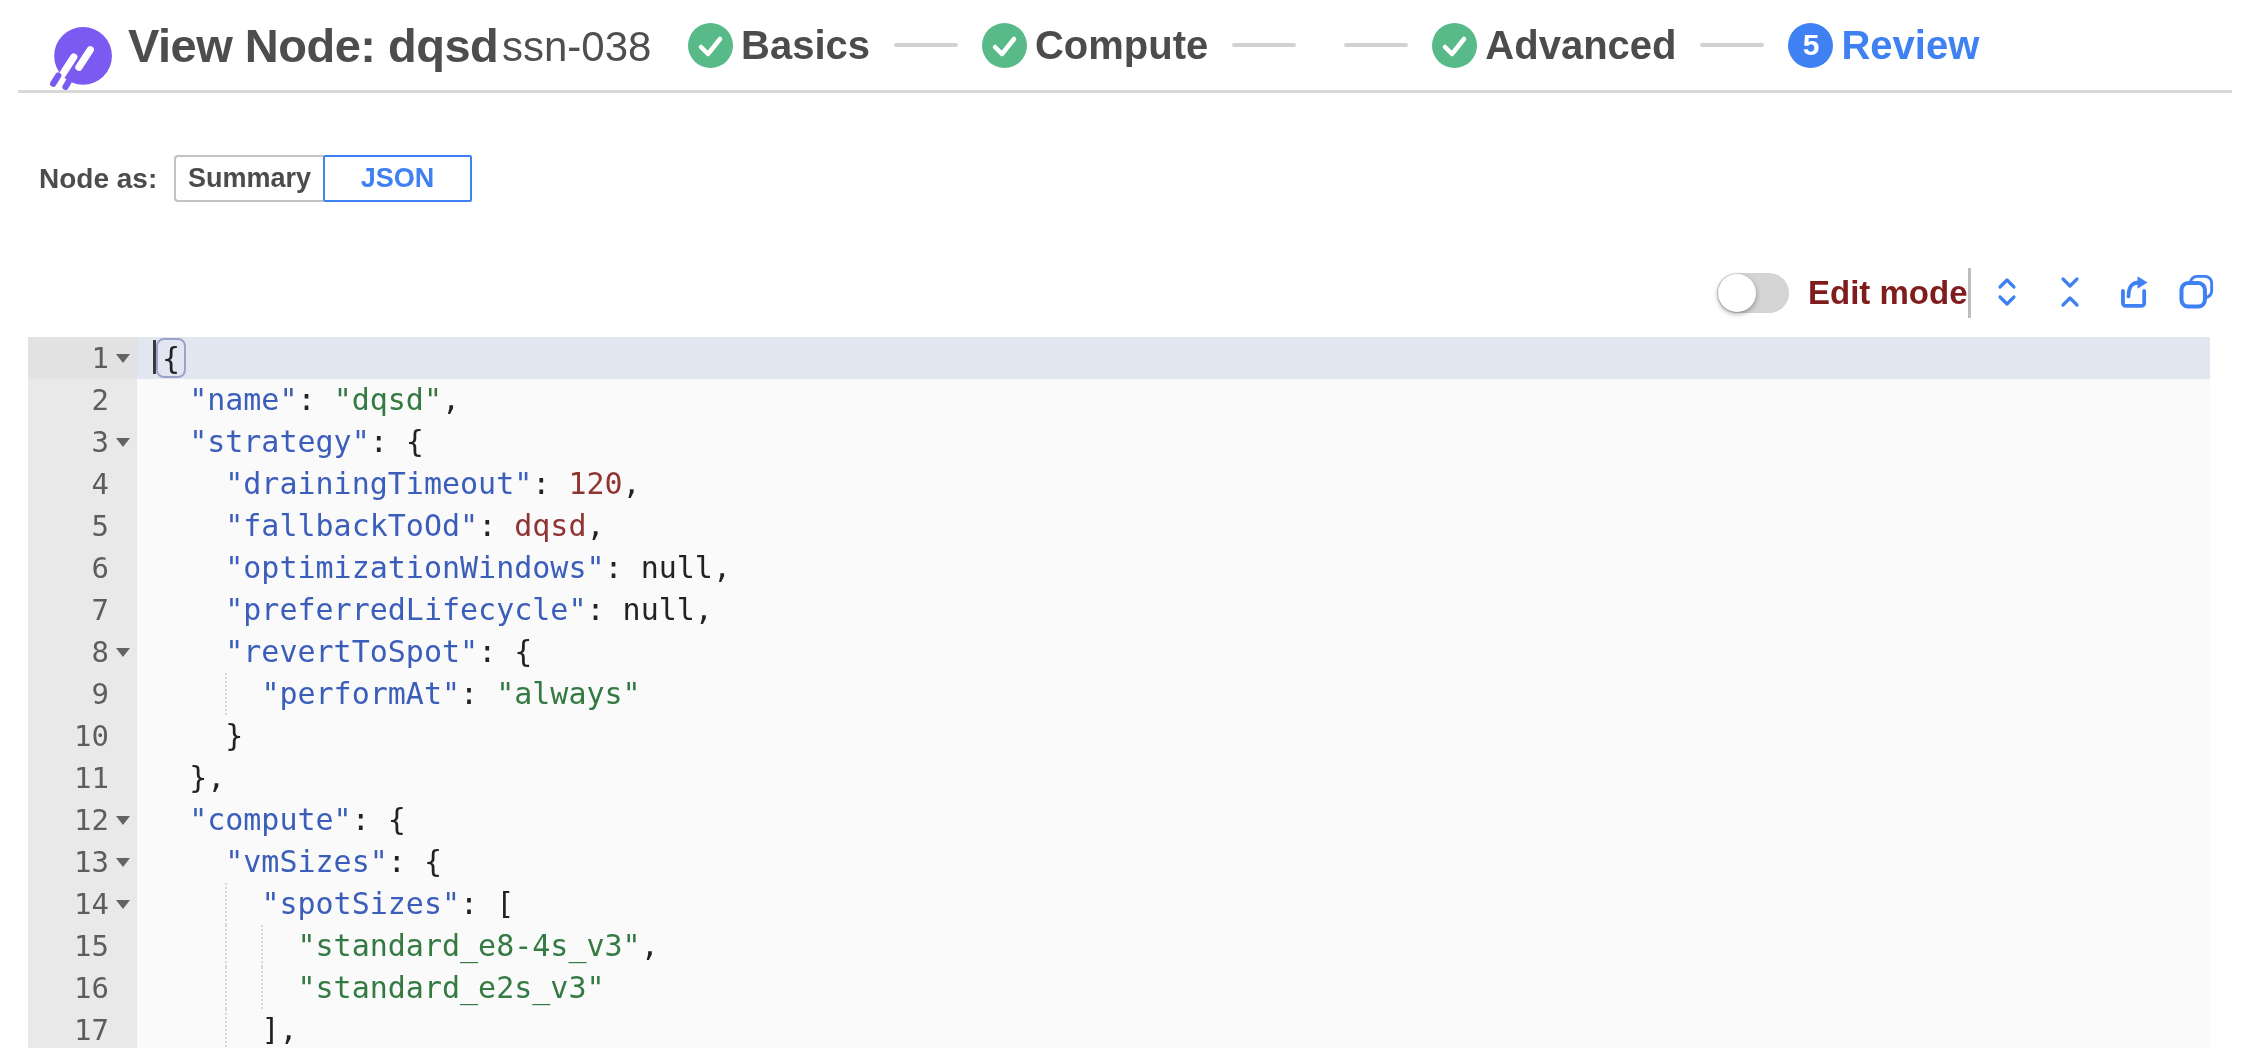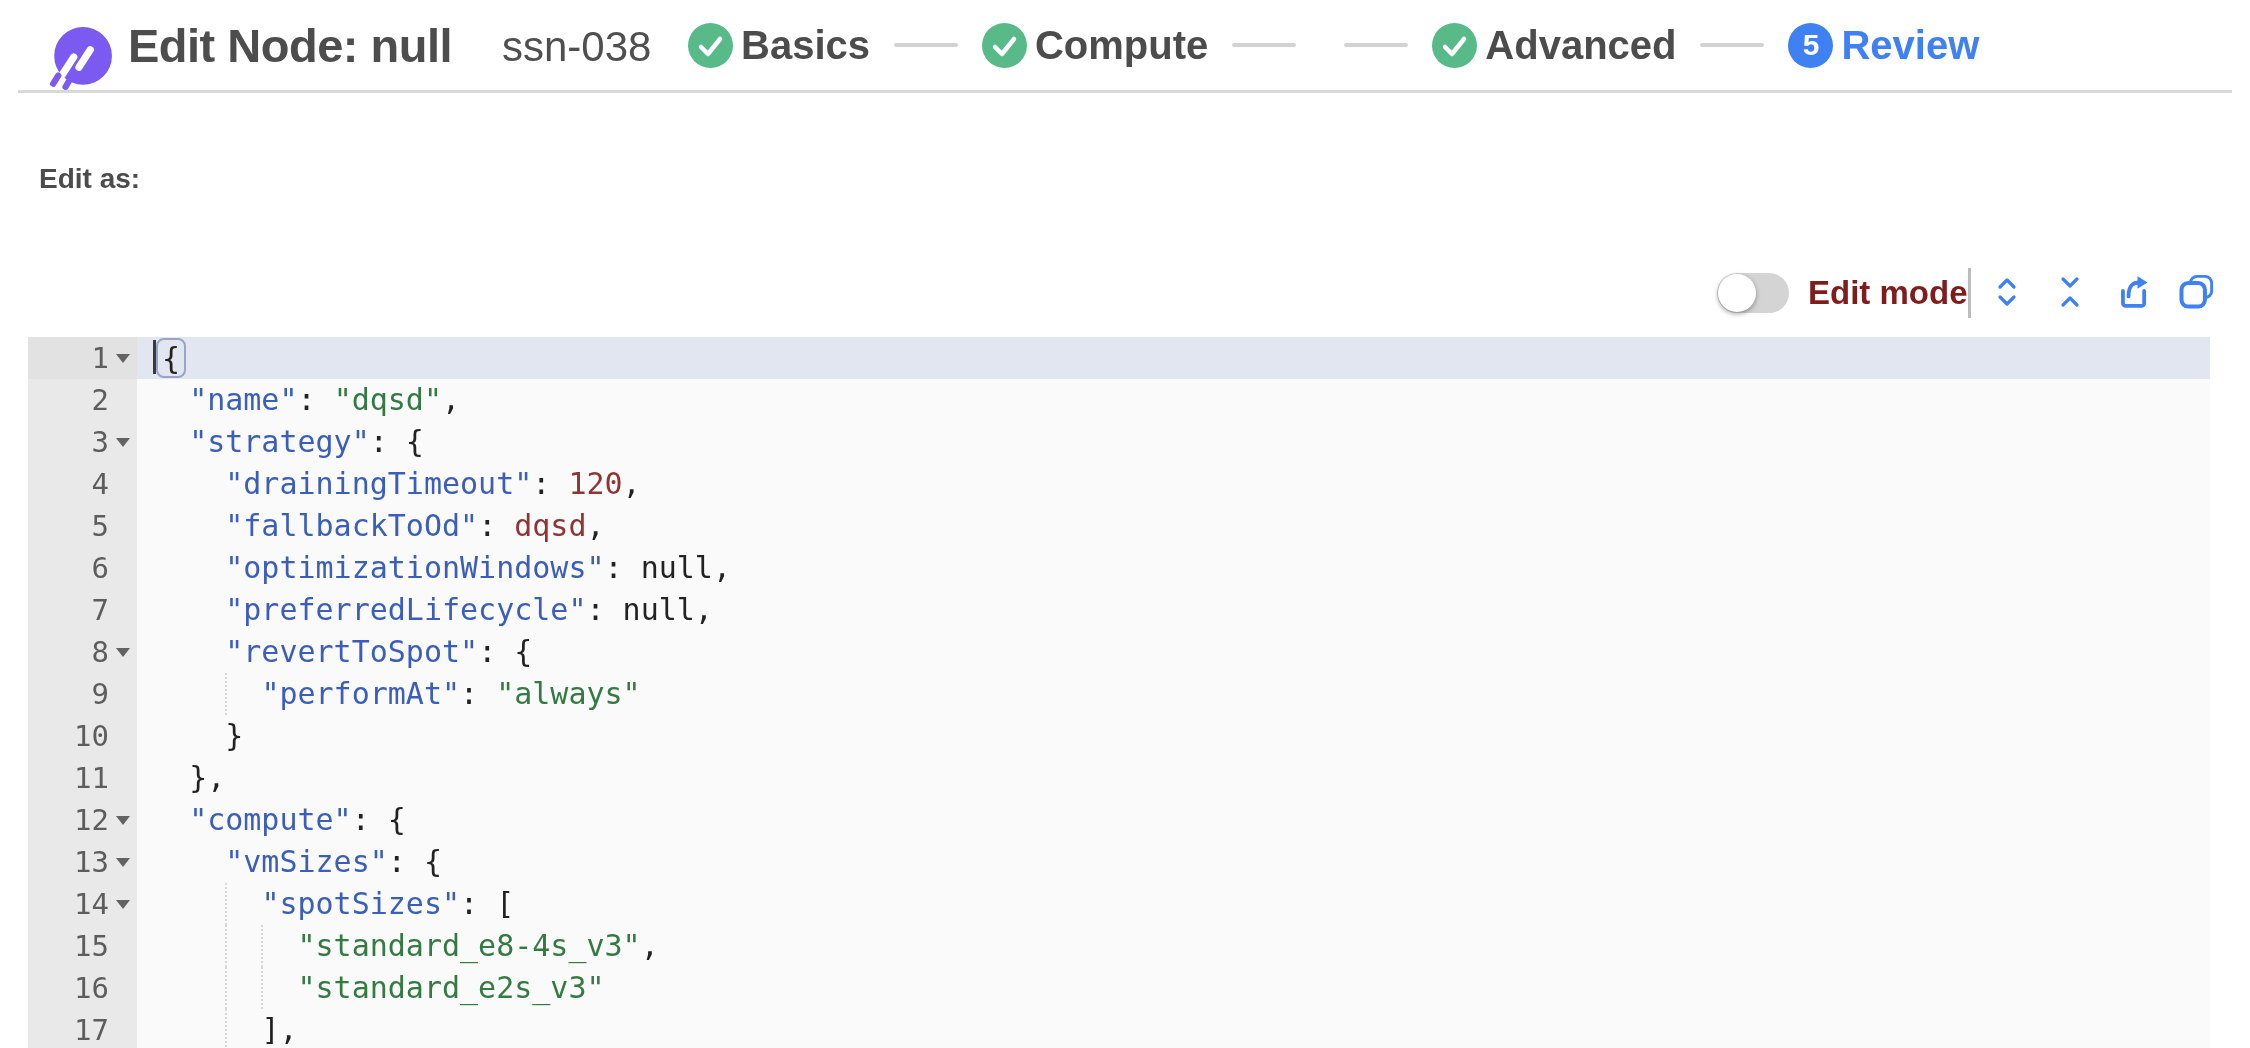--- a/index.html
+++ b/index.html
@@ -76,21 +76,21 @@
 <div class="page">
 
   <div class="header">
     <svg class="logo" viewBox="0 0 64 64">
       <circle cx="34" cy="29" r="28" fill="var(--brand)"></circle>
       <line x1="30" y1="40" x2="41" y2="23" stroke="#fff" stroke-width="7" stroke-linecap="round"></line>
       <line x1="14" y1="47" x2="25" y2="30" stroke="#fff" stroke-width="7" stroke-linecap="round"></line>
       <line x1="5" y1="56" x2="10" y2="48" stroke="var(--brand)" stroke-width="6" stroke-linecap="round"></line>
       <line x1="17" y1="59" x2="20" y2="54" stroke="var(--brand)" stroke-width="6" stroke-linecap="round"></line>
     </svg>
-    <div class="page-title">Edit Node: null</div>
+    <div class="page-title">View Node: dqsd</div>
     <div class="node-id">
         <span>ssn-038</span>
       </div>
 
     <div class="stepper">
       <div class="step complete">
         <span class="step-circle">
           <svg width="45" height="45" viewBox="0 0 45 45">
             <polyline points="13,24 20,31 32,16" fill="none" stroke="#fff" stroke-width="4.5" stroke-linecap="round" stroke-linejoin="round"></polyline>
           </svg>
@@ -120,21 +120,25 @@
       <div class="step current">
         <span class="step-circle">
           <span class="step-number">5</span>
         </span>
         <span class="step-label">Review</span>
       </div>
     </div>
   </div>
   <div class="header-rule"></div>
 
-  <div class="viewas-label">Edit as:</div>
+  <div class="viewas-label">Node as:</div>
+  <div class="btn-group">
+    <div class="vbtn plain">Summary</div>
+    <div class="vbtn selected">JSON</div>
+  </div>
 
   <div class="toggle">
     <div class="toggle-knob"></div>
   </div>
   <div class="editmode-label">Edit mode</div>
   <div class="tb-divider"></div>
   <div class="tb-icons">
     <div class="tb-icon">
       <svg width="34" height="38" viewBox="0 0 34 34">
         <path d="M10 12 L17 5 L24 12" fill="none" stroke="currentColor" stroke-width="3.2" stroke-linecap="round" stroke-linejoin="round"></path>

